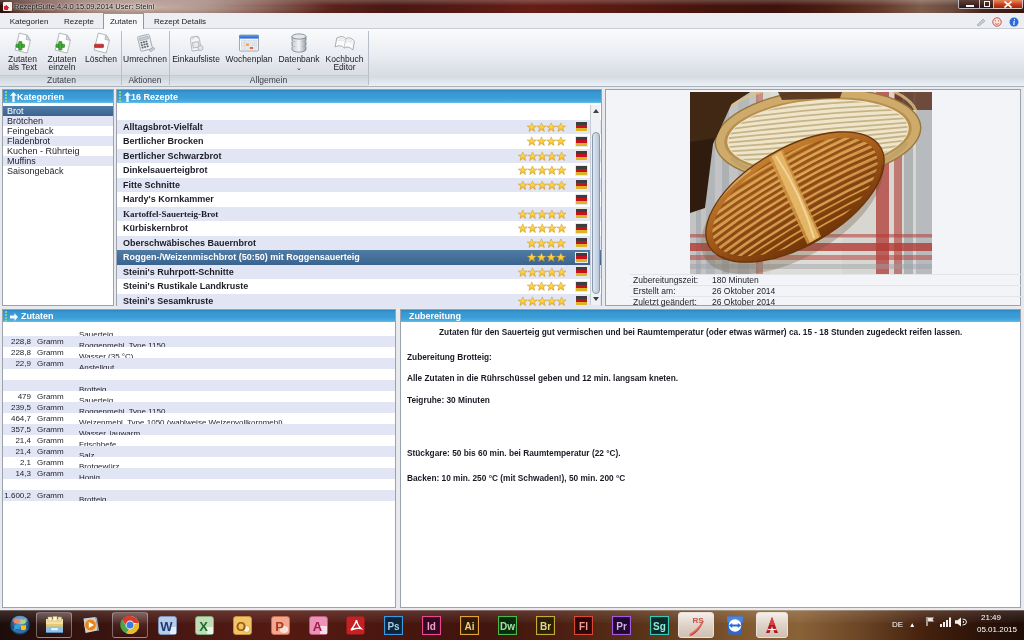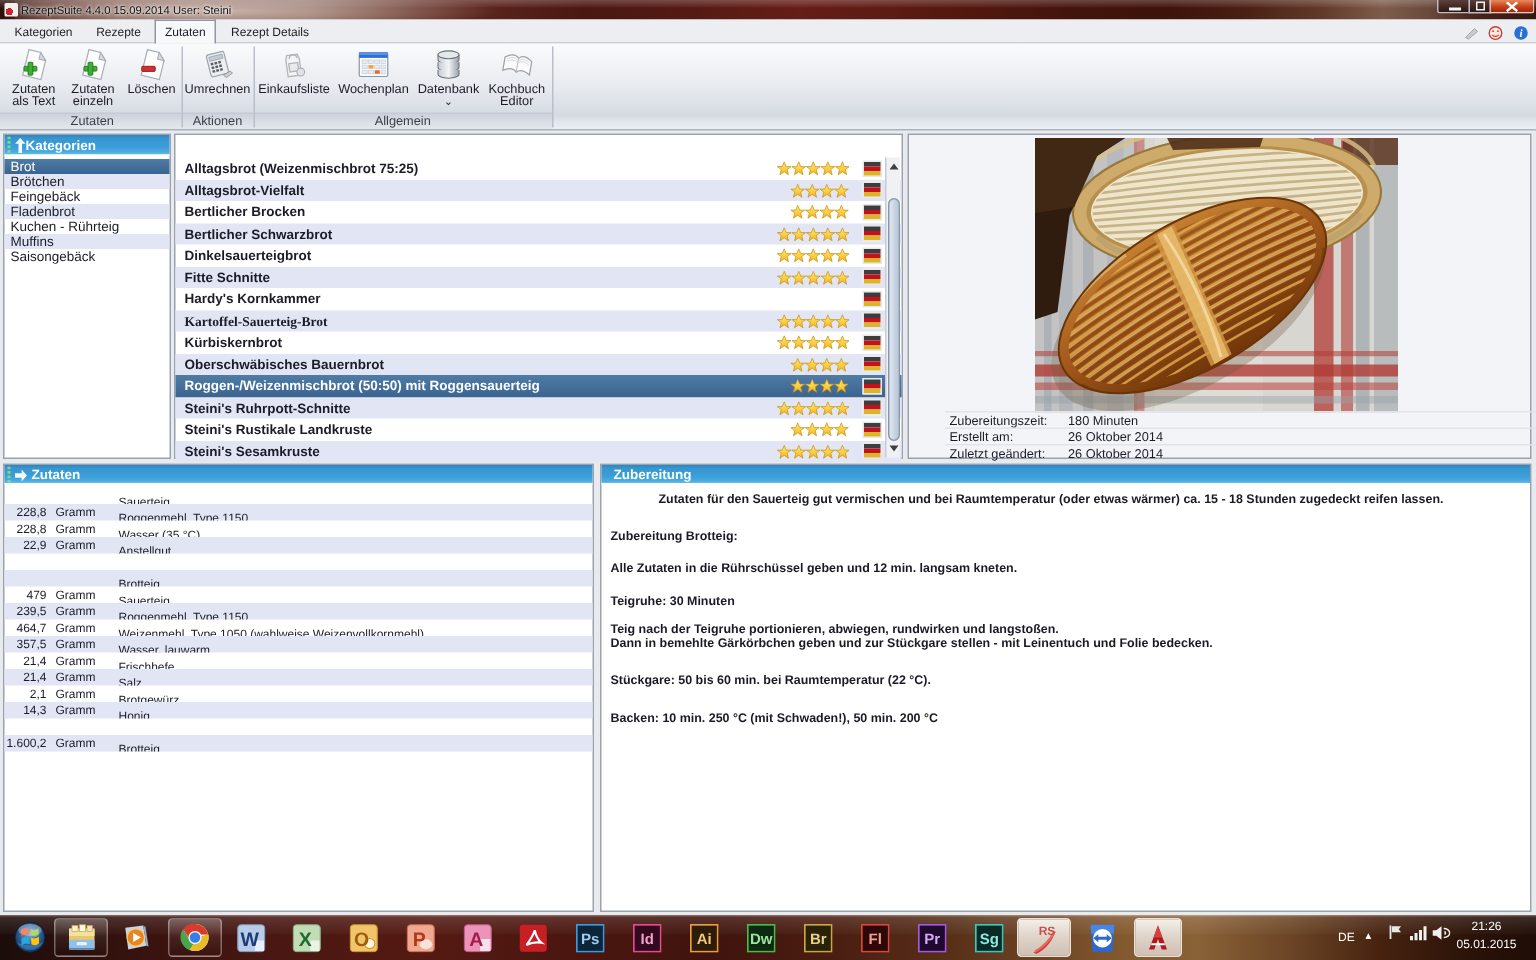--- a/index.html
+++ b/index.html
@@ -297,31 +297,27 @@
     <div class="row selrow" style="top:16px;">Brot</div>
     <div class="row lav" style="top:26px;">Brötchen</div>
     <div class="row" style="top:36px;">Feingebäck</div>
     <div class="row lav" style="top:46px;">Fladenbrot</div>
     <div class="row" style="top:56px;">Kuchen - Rührteig</div>
     <div class="row lav" style="top:66px;">Muffins</div>
     <div class="row" style="top:76px;">Saisongebäck</div>
   </div>
 
   <div class="panel" id="recpanel">
-    <div class="row" style="top:15.0px;">Alltagsbrot (Weizenmischbrot 75:25)<svg class="stars" style="right:35px;" width="48" height="11" viewBox="0 0 48 11">
-          <path transform="translate(4.8,5.5)" d="M0,-4.6 L1.35,-1.42 L4.6,-1.42 L1.95,0.55 L2.85,4.0 L0,2.0 L-2.85,4.0 L-1.95,0.55 L-4.6,-1.42 L-1.35,-1.42 Z" fill="url(#sg)" stroke="#c8931a" stroke-width="0.5"></path>
-          <path transform="translate(14.5,5.5)" d="M0,-4.6 L1.35,-1.42 L4.6,-1.42 L1.95,0.55 L2.85,4.0 L0,2.0 L-2.85,4.0 L-1.95,0.55 L-4.6,-1.42 L-1.35,-1.42 Z" fill="url(#sg)" stroke="#c8931a" stroke-width="0.5"></path>
-          <path transform="translate(24.2,5.5)" d="M0,-4.6 L1.35,-1.42 L4.6,-1.42 L1.95,0.55 L2.85,4.0 L0,2.0 L-2.85,4.0 L-1.95,0.55 L-4.6,-1.42 L-1.35,-1.42 Z" fill="url(#sg)" stroke="#c8931a" stroke-width="0.5"></path>
-          <path transform="translate(33.9,5.5)" d="M0,-4.6 L1.35,-1.42 L4.6,-1.42 L1.95,0.55 L2.85,4.0 L0,2.0 L-2.85,4.0 L-1.95,0.55 L-4.6,-1.42 L-1.35,-1.42 Z" fill="url(#sg)" stroke="#c8931a" stroke-width="0.5"></path>
-          <path transform="translate(43.6,5.5)" d="M0,-4.6 L1.35,-1.42 L4.6,-1.42 L1.95,0.55 L2.85,4.0 L0,2.0 L-2.85,4.0 L-1.95,0.55 L-4.6,-1.42 L-1.35,-1.42 Z" fill="url(#sg)" stroke="#c8931a" stroke-width="0.5"></path>
-        </svg><span class="flag" style="right:13px;">
-          <i class="f1"></i>
-          <i class="f2"></i>
-          <i class="f3"></i>
-        </span></div>
+    <div class="phead">
+        <span class="grip"></span>
+        <svg style="position:absolute;left:7px;top:2px;" width="7" height="10" viewBox="0 0 7 10">
+          <path d="M3.5,0 L7,3.8 L4.7,3.8 L4.7,10 L2.3,10 L2.3,3.8 L0,3.8 Z" fill="#f2f8fc"></path>
+        </svg>
+        <span class="ptxt">16 Rezepte</span>
+      </div>
     <div class="row lav" style="top:29.5px;">Alltagsbrot-Vielfalt<svg class="stars" style="right:35px;" width="39" height="11" viewBox="0 0 39 11">
           <path transform="translate(4.8,5.5)" d="M0,-4.6 L1.35,-1.42 L4.6,-1.42 L1.95,0.55 L2.85,4.0 L0,2.0 L-2.85,4.0 L-1.95,0.55 L-4.6,-1.42 L-1.35,-1.42 Z" fill="url(#sg)" stroke="#c8931a" stroke-width="0.5"></path>
           <path transform="translate(14.5,5.5)" d="M0,-4.6 L1.35,-1.42 L4.6,-1.42 L1.95,0.55 L2.85,4.0 L0,2.0 L-2.85,4.0 L-1.95,0.55 L-4.6,-1.42 L-1.35,-1.42 Z" fill="url(#sg)" stroke="#c8931a" stroke-width="0.5"></path>
           <path transform="translate(24.2,5.5)" d="M0,-4.6 L1.35,-1.42 L4.6,-1.42 L1.95,0.55 L2.85,4.0 L0,2.0 L-2.85,4.0 L-1.95,0.55 L-4.6,-1.42 L-1.35,-1.42 Z" fill="url(#sg)" stroke="#c8931a" stroke-width="0.5"></path>
           <path transform="translate(33.9,5.5)" d="M0,-4.6 L1.35,-1.42 L4.6,-1.42 L1.95,0.55 L2.85,4.0 L0,2.0 L-2.85,4.0 L-1.95,0.55 L-4.6,-1.42 L-1.35,-1.42 Z" fill="url(#sg)" stroke="#c8931a" stroke-width="0.5"></path>
         </svg><span class="flag" style="right:13px;">
           <i class="f1"></i>
           <i class="f2"></i>
           <i class="f3"></i>
         </span></div>
@@ -697,21 +693,20 @@
   </div>
 
   <div class="panel" id="zubpanel">
     <div class="phead phead2">
         <span class="ptxt">Zubereitung</span>
       </div>
     <div class="para" style="top:18px;margin-left:32px;">Zutaten für den Sauerteig gut vermischen und bei Raumtemperatur (oder etwas wärmer) ca. 15 - 18 Stunden zugedeckt reifen lassen.</div>
     <div class="para" style="top:43px;">Zubereitung Brotteig:</div>
     <div class="para" style="top:64px;">Alle Zutaten in die Rührschüssel geben und 12 min. langsam kneten.</div>
     <div class="para" style="top:86px;">Teigruhe: 30 Minuten</div>
-    <div class="para" style="top:105px;">Teig nach der Teigruhe portionieren, abwiegen, rundwirken und langstoßen.<br>Dann in bemehlte Gärkörbchen geben und zur Stückgare stellen - mit Leinentuch und Folie bedecken.</div>
     <div class="para" style="top:138.5px;">Stückgare: 50 bis 60 min. bei Raumtemperatur (22 °C).</div>
     <div class="para" style="top:163.5px;">Backen: 10 min. 250 °C (mit Schwaden!), 50 min. 200 °C</div>
   </div>
 
   <div id="taskbar"></div>
 
   <div class="ticon" style="left:9px;top:614px;"><svg width="22" height="22" viewBox="0 0 22 22">
     <defs>
           <radialGradient id="orb" cx="0.5" cy="0.4" r="0.72">
             <stop offset="0" stop-color="#6aa8d8"></stop>
@@ -860,16 +855,16 @@
           <rect x="0" y="7" width="2" height="3"></rect>
           <rect x="3" y="5" width="2" height="5"></rect>
           <rect x="6" y="3" width="2" height="7"></rect>
           <rect x="9" y="0.5" width="2" height="9.5"></rect>
         </g>
       </svg></div>
   <div class="tray" style="left:955px;top:617px;"><svg width="12" height="10" viewBox="0 0 12 10">
         <path d="M0,3.2 h2.5 L6,0.5 v9 L2.5,6.8 H0 Z" fill="#f0f0f0"></path>
         <path d="M7.5,2 a4,3 0 0 1 0,6 M8,4 a1.8,1.3 0 0 1 0,2" stroke="#f0f0f0" stroke-width="1" fill="none"></path>
       </svg></div>
-  <div class="tray" style="left:969px;top:613px;width:44px;text-align:center;font-size:8px;">21:26</div>
-  <div class="tray" style="left:965px;top:625px;width:52px;text-align:center;font-size:8px;">05.01.2015</div>
+  <div class="tray" style="left:969px;top:613px;width:44px;text-align:center;font-size:8px;">21:49</div>
+  <div class="tray" style="left:965px;top:625px;width:52px;text-align:right;font-size:8px;">05.01.2015</div>
 
 </div>
 
 </body></html>

